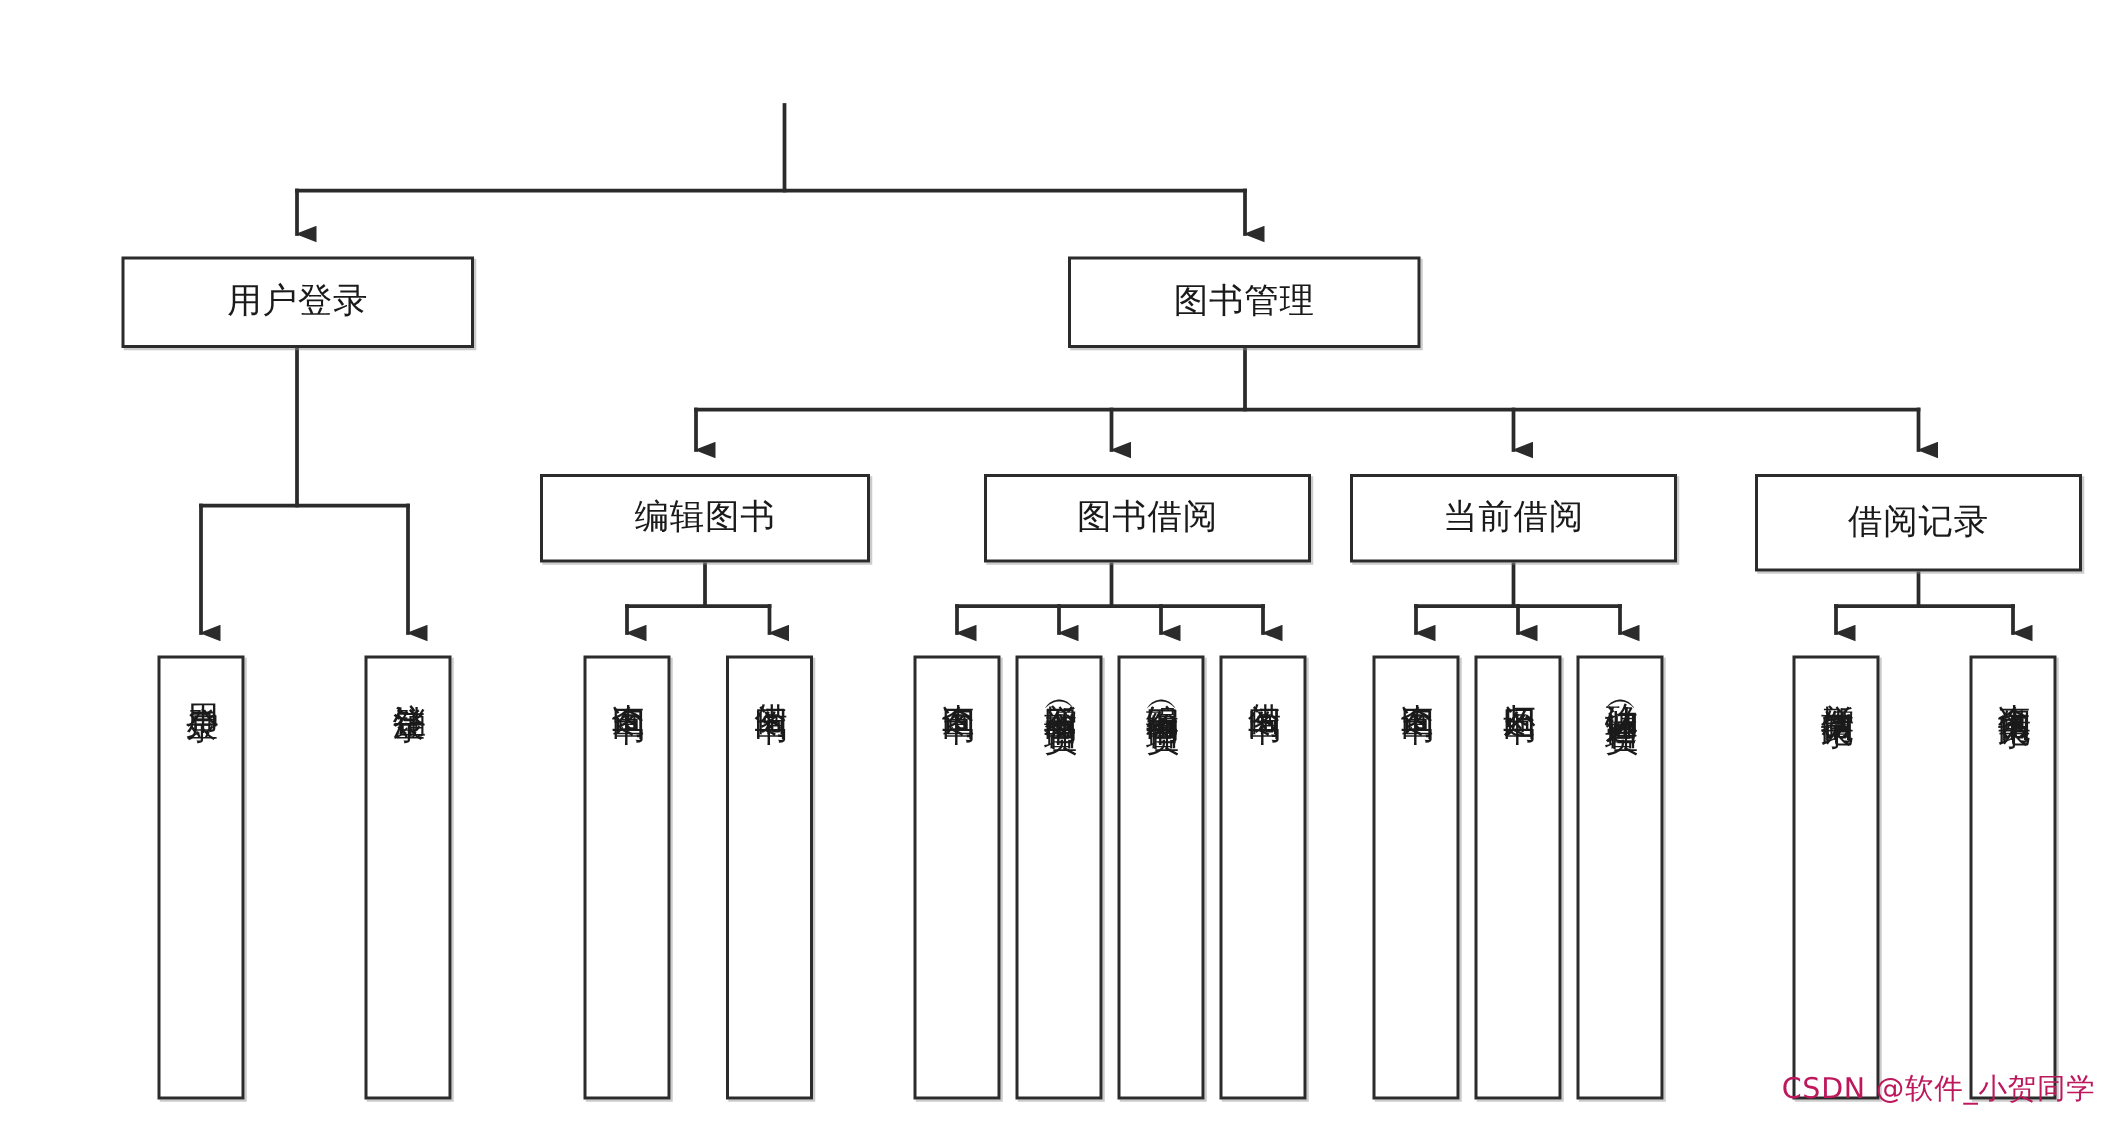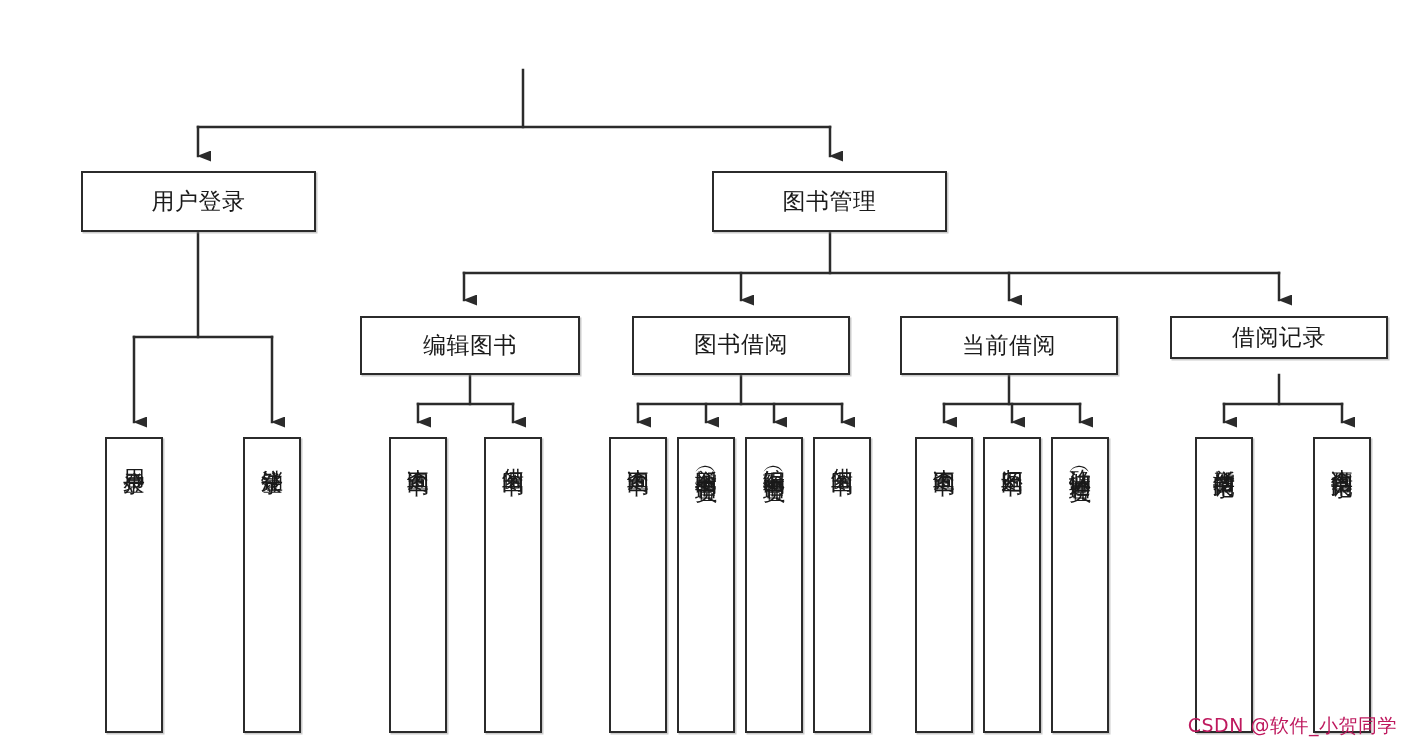--- a/index.html
+++ b/index.html
@@ -134,27 +134,27 @@
   <div class="node h" style="left:81px; top:171px; width:235px; height:61px;">
     <span class="label">用户登录</span>
   </div>
   <div class="node h" style="left:712px; top:171px; width:235px; height:61px;">
     <span class="label">图书管理</span>
   </div>
 
   <div class="node h" style="left:360px; top:316px; width:220px; height:59px;">
     <span class="label">编辑图书</span>
   </div>
-  <div class="node h" style="left:632px; top:316px; width:218px; height:59px;font-family:Liberation Serif, serif;">
+  <div class="node h" style="left:656px; top:316px; width:218px; height:59px;">
     <span class="label">图书借阅</span>
   </div>
   <div class="node h" style="left:900px; top:316px; width:218px; height:59px;">
     <span class="label">当前借阅</span>
   </div>
-  <div class="node h" style="left:1170px; top:316px; width:218px; height:43px;justify-content:center;">
+  <div class="node h" style="left:1170px; top:316px; width:218px; height:65px;justify-content:center;">
     <span class="label">借阅记录</span>
   </div>
 
   <div class="node v" style="left:105px; top:437px; width:58px; height:296px;">
     <span class="label">用户登录</span>
   </div>
   <div class="node v" style="left:243px; top:437px; width:58px; height:296px;">
     <span class="label">注销登录</span>
   </div>
 

